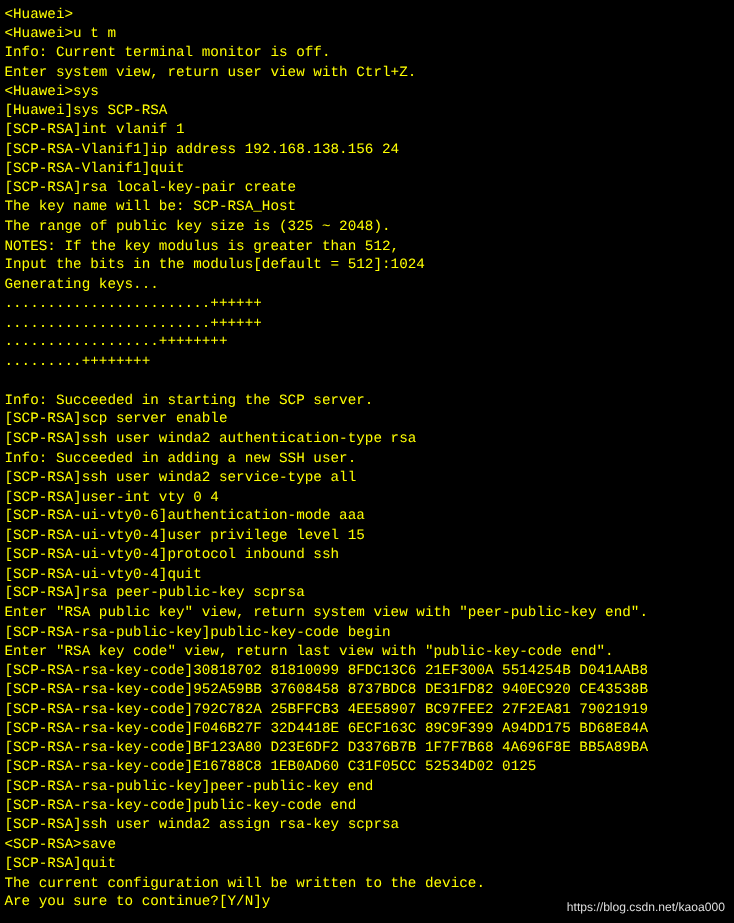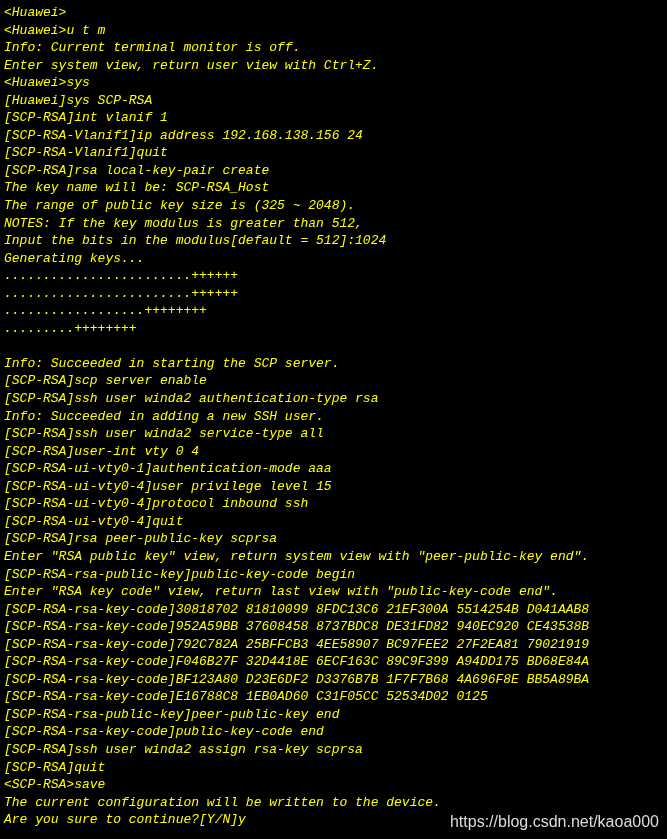--- a/index.html
+++ b/index.html
@@ -15,29 +15,28 @@
       line-height: 1.35;
       padding: 4px;
       width: 667px;
       height: 839px;
       overflow: hidden;
       position: relative;
     }
     .terminal-line {
       white-space: pre-wrap;
       word-break: break-all;
-      font-style: italic;
     }
     .watermark {
       position: absolute;
       bottom: 6px;
       right: 8px;
       color: #dddddd;
       font-family: Arial, sans-serif;
-      font-size: 16px;
+      font-size: 11px;
     }
   </style>
 </head>
 <body>
 
 <div id="terminal-container">
     <div class="terminal-line">&lt;Huawei&gt;</div>
     <div class="terminal-line">&lt;Huawei&gt;u t m</div>
     <div class="terminal-line">Info: Current terminal monitor is off.</div>
     <div class="terminal-line">Enter system view, return user view with Ctrl+Z.</div>
@@ -56,35 +55,35 @@
     <div class="terminal-line">........................++++++</div>
     <div class="terminal-line">..................++++++++</div>
     <div class="terminal-line">.........++++++++</div>
     <div class="terminal-line">&nbsp;</div>
     <div class="terminal-line">Info: Succeeded in starting the SCP server.</div>
     <div class="terminal-line">[SCP-RSA]scp server enable</div>
     <div class="terminal-line">[SCP-RSA]ssh user winda2 authentication-type rsa</div>
     <div class="terminal-line">Info: Succeeded in adding a new SSH user.</div>
     <div class="terminal-line">[SCP-RSA]ssh user winda2 service-type all</div>
     <div class="terminal-line">[SCP-RSA]user-int vty 0 4</div>
-    <div class="terminal-line">[SCP-RSA-ui-vty0-1]authentication-mode aaa</div>
+    <div class="terminal-line">[SCP-RSA-ui-vty0-6]authentication-mode aaa</div>
     <div class="terminal-line">[SCP-RSA-ui-vty0-4]user privilege level 15</div>
     <div class="terminal-line">[SCP-RSA-ui-vty0-4]protocol inbound ssh</div>
     <div class="terminal-line">[SCP-RSA-ui-vty0-4]quit</div>
     <div class="terminal-line">[SCP-RSA]rsa peer-public-key scprsa</div>
     <div class="terminal-line">Enter "RSA public key" view, return system view with "peer-public-key end".</div>
     <div class="terminal-line">[SCP-RSA-rsa-public-key]public-key-code begin</div>
     <div class="terminal-line">Enter "RSA key code" view, return last view with "public-key-code end".</div>
     <div class="terminal-line">[SCP-RSA-rsa-key-code]30818702 81810099 8FDC13C6 21EF300A 5514254B D041AAB8</div>
     <div class="terminal-line">[SCP-RSA-rsa-key-code]952A59BB 37608458 8737BDC8 DE31FD82 940EC920 CE43538B</div>
     <div class="terminal-line">[SCP-RSA-rsa-key-code]792C782A 25BFFCB3 4EE58907 BC97FEE2 27F2EA81 79021919</div>
     <div class="terminal-line">[SCP-RSA-rsa-key-code]F046B27F 32D4418E 6ECF163C 89C9F399 A94DD175 BD68E84A</div>
     <div class="terminal-line">[SCP-RSA-rsa-key-code]BF123A80 D23E6DF2 D3376B7B 1F7F7B68 4A696F8E BB5A89BA</div>
     <div class="terminal-line">[SCP-RSA-rsa-key-code]E16788C8 1EB0AD60 C31F05CC 52534D02 0125</div>
     <div class="terminal-line">[SCP-RSA-rsa-public-key]peer-public-key end</div>
     <div class="terminal-line">[SCP-RSA-rsa-key-code]public-key-code end</div>
     <div class="terminal-line">[SCP-RSA]ssh user winda2 assign rsa-key scprsa</div>
+    <div class="terminal-line">&lt;SCP-RSA&gt;save</div>
     <div class="terminal-line">[SCP-RSA]quit</div>
-    <div class="terminal-line">&lt;SCP-RSA&gt;save</div>
     <div class="terminal-line">The current configuration will be written to the device.</div>
     <div class="terminal-line">Are you sure to continue?[Y/N]y</div>
   </div>
 <div class="watermark">https://blog.csdn.net/kaoa000</div>
 
 </body></html>

